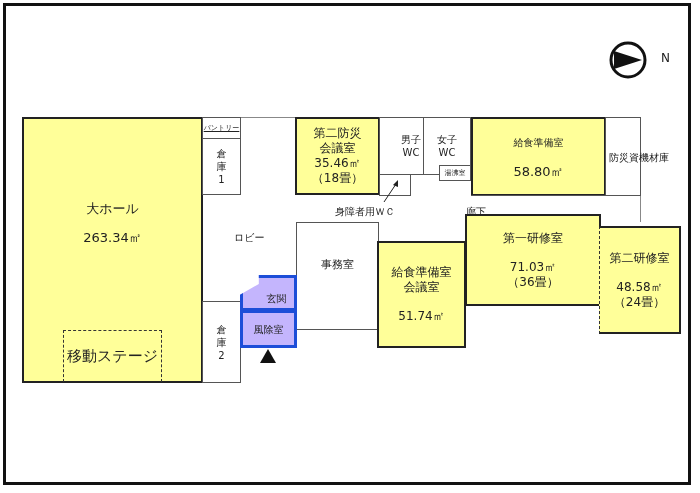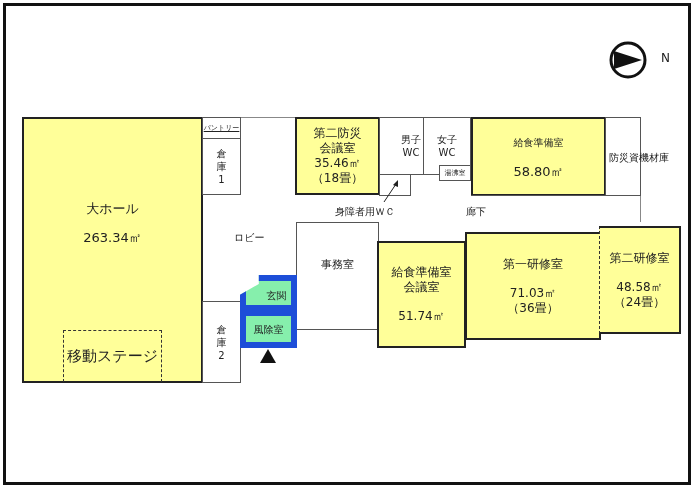--- a/index.html
+++ b/index.html
@@ -4,21 +4,21 @@
 <style>
   html, body { margin:0; padding:0; background:#ffffff; }
   body { width:700px; height:493px; position:relative; overflow:hidden;
          font-family:"DejaVu Sans", sans-serif; color:#222; }
   .frame { position:absolute; left:3px; top:3px; width:688px; height:482px;
            border:3px solid #111; background:#fff; box-sizing:border-box; }
   .room { position:absolute; box-sizing:border-box; display:flex; flex-direction:column;
           align-items:center; justify-content:center; text-align:center; }
   .yellow { background:#ffff99; border:2px solid #222; }
   .white { background:#fff; border:1px solid #555; }
-  .gray { background:#86efac; border:6px solid #1d4ed8; }
+  .gray { background:#c4b5fd; border:3px solid #1d4ed8; }
   .txt { font-size:12px; line-height:15px; color:#222; white-space:nowrap; }
   .sm { font-size:10px; line-height:13px; }
   .xs { font-size:7px; line-height:9px; }
   .label { position:absolute; font-size:11px; color:#222; white-space:nowrap; }
   .gap { height:12px; }
   .dashed { position:absolute; border:1.5px dashed #333; box-sizing:border-box;
             border-bottom:none; display:flex; align-items:center; justify-content:center; }
 </style>
 </head>
 <body>
@@ -101,21 +101,21 @@
   <span class="txt sm" style="font-size:11px;">事務室</span>
 </div>
 
 <div class="room yellow" style="left:377px;top:241px;width:89px;height:107px;">
   <span class="txt">給食準備室</span>
   <span class="txt">会議室</span>
   <div class="gap" style="height:14px"></div>
   <span class="txt">51.74㎡</span>
 </div>
 
-<div class="room yellow" style="left:465px;top:232px;width:136px;height:108px;">
+<div class="room yellow" style="left:465px;top:214px;width:136px;height:92px;">
   <span class="txt">第一研修室</span>
   <div class="gap" style="height:14px"></div>
   <span class="txt">71.03㎡</span>
   <span class="txt">（36畳）</span>
 </div>
 <div class="room yellow" style="left:599px;top:226px;width:82px;height:108px;border-left:1.5px dashed #333;">
   <span class="txt">第二研修室</span>
   <div class="gap" style="height:14px"></div>
   <span class="txt">48.58㎡</span>
   <span class="txt">（24畳）</span>

